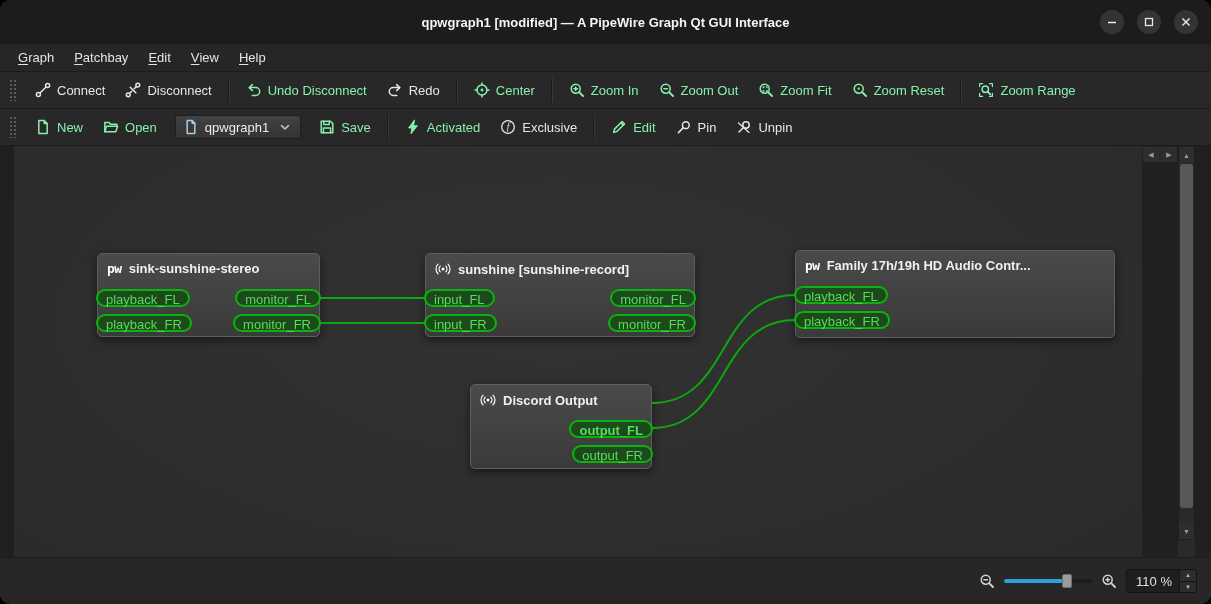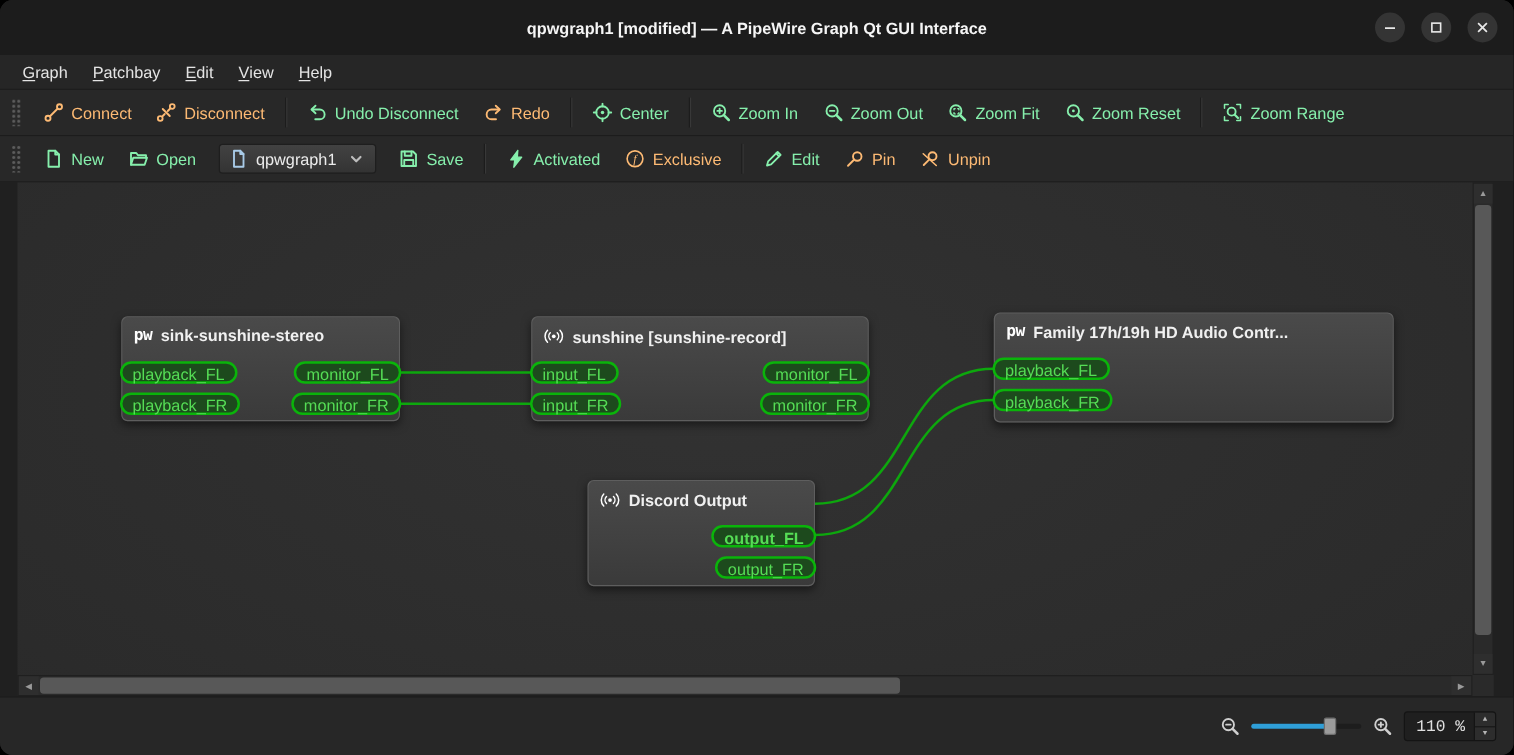--- a/index.html
+++ b/index.html
@@ -24,32 +24,32 @@
   .menu-item u { text-decoration: underline; text-underline-offset: 2px; }
 
   
   .toolbar { height: 37px; background: #282828; border-bottom: 1px solid #1c1c1c;
              display: flex; align-items: center; padding: 0 4px; gap: 2px; flex: 0 0 auto; }
   .tb-handle { width: 8px; height: 22px; margin: 0 7px 0 5px;
                background-image: radial-gradient(circle, #5c5c5c 1px, transparent 1.3px);
                background-size: 4px 4px; }
   .tb-btn { display: flex; align-items: center; gap: 6px; padding: 5px 9px; border-radius: 3px;
             color: #86efac; white-space: nowrap; }
-  .tb-btn.disabled { color: #fdba74; align-items: flex-end; }
+  .tb-btn.disabled { color: #e5e5e5; align-items: flex-end; }
   .tb-sep { width: 2px; height: 24px; margin: 0 5px; background: #1c1c1c; border-right: 1px solid #383838; }
   .tb-icon { display: flex; width: 16px; height: 16px; align-items: center; justify-content: center; }
 
   .combo { display: flex; align-items: center; gap: 6px; background: linear-gradient(#424242,#333);
            border: 1px solid #1e1e1e; border-radius: 3px; padding: 3px 7px; margin: 0 7px; color: #ececec; }
   .combo-file { color: #a9cbe8; }
   .chev { display: flex; color: #bdbdbd; margin-left: 2px; }
 
   
   .main { flex: 1 1 auto; display: flex; background: #202020; padding: 0 16px 0 14px; min-height: 0; }
-  .left-col { flex: 1; display: flex; flex-direction: column; min-width: 0; }
+  .left-col { flex: 1; display: flex; min-width: 0; }
   .canvas { flex: 1; position: relative; overflow: hidden;
             background: radial-gradient(900px 420px at 48% 42%, #323232, #292929); }
   #wires { position: absolute; left: 0; top: 0; z-index: 2; pointer-events: none; }
   .wire { stroke: #0da70d; stroke-width: 2; fill: none; }
 
   .node { position: absolute; background: linear-gradient(#4a4a4a,#3a3a3a);
           border: 1px solid #5e5e5e; border-radius: 5px; box-shadow: 0 3px 8px rgba(0,0,0,.5); }
   .node-title { display: flex; align-items: center; gap: 7px; padding: 7px 10px 0 9px;
                 color: #f0f0f0; font-weight: bold; white-space: nowrap; overflow: hidden; }
   .node-icon { display: flex; align-items: center; color: #fff; }
@@ -69,21 +69,21 @@
   .vscroll .sb-btn { height: 16px; }
   .hscroll .sb-btn { width: 16px; height: 100%; }
   .vtrack { flex: 1; position: relative; margin: 1px; }
   .vthumb { position: absolute; left: 0; right: 0; top: 0; height: 96%; background: #585858; border-radius: 3px; }
   .htrack { flex: 1; position: relative; margin: 1px; }
   .hthumb { position: absolute; top: 0; bottom: 0; left: 0; width: 61%; background: #585858; border-radius: 3px; }
   .corner { width: 17px; height: 17px; background: #2a2a2a; flex: 0 0 auto; }
 
   
   .statusbar { height: 47px; background: #272727; border-top: 1px solid #1b1b1b; flex: 0 0 auto;
-               display: flex; align-items: center; justify-content: flex-end; padding: 4px 14px; gap: 9px; font-family: Liberation Mono, monospace; }
+               display: flex; align-items: center; justify-content: flex-end; padding: 4px 14px; gap: 9px; }
   .zicon { display: flex; color: #cfcfcf; }
   .slider { width: 88px; height: 18px; position: relative; }
   .slider-track { position: absolute; left: 0; right: 0; top: 7px; height: 4px; background: #1d1d1d; border-radius: 2px; }
   .slider-fill { position: absolute; left: 0; width: 62px; top: 7px; height: 4px; background: #2f9fd8; border-radius: 2px; }
   .slider-handle { position: absolute; left: 58px; top: 2px; width: 10px; height: 14px;
                    background: #9b9b9b; border: 1px solid #6f6f6f; border-radius: 2px; }
   .spinbox { display: flex; align-items: stretch; background: #1f1f1f; border: 1px solid #141414;
              border-radius: 3px; height: 24px; overflow: hidden; }
   .spin-value { display: flex; align-items: center; color: #e0e0e0; padding: 0 7px 0 9px; }
   .spin-arrows { display: flex; flex-direction: column; border-left: 1px solid #141414; width: 17px; }

